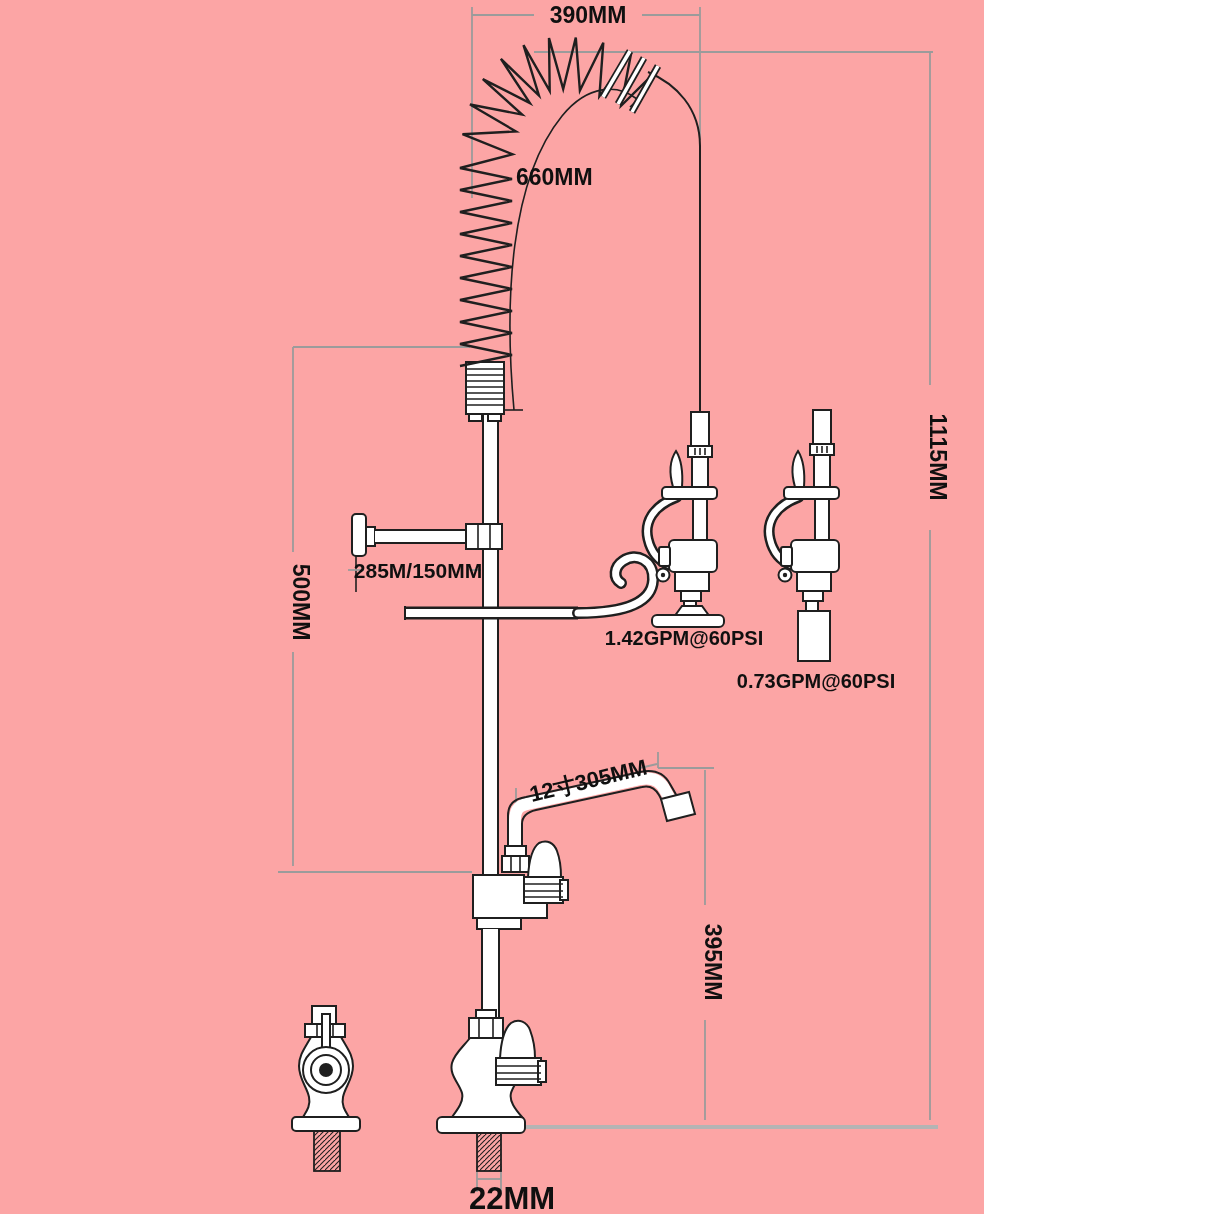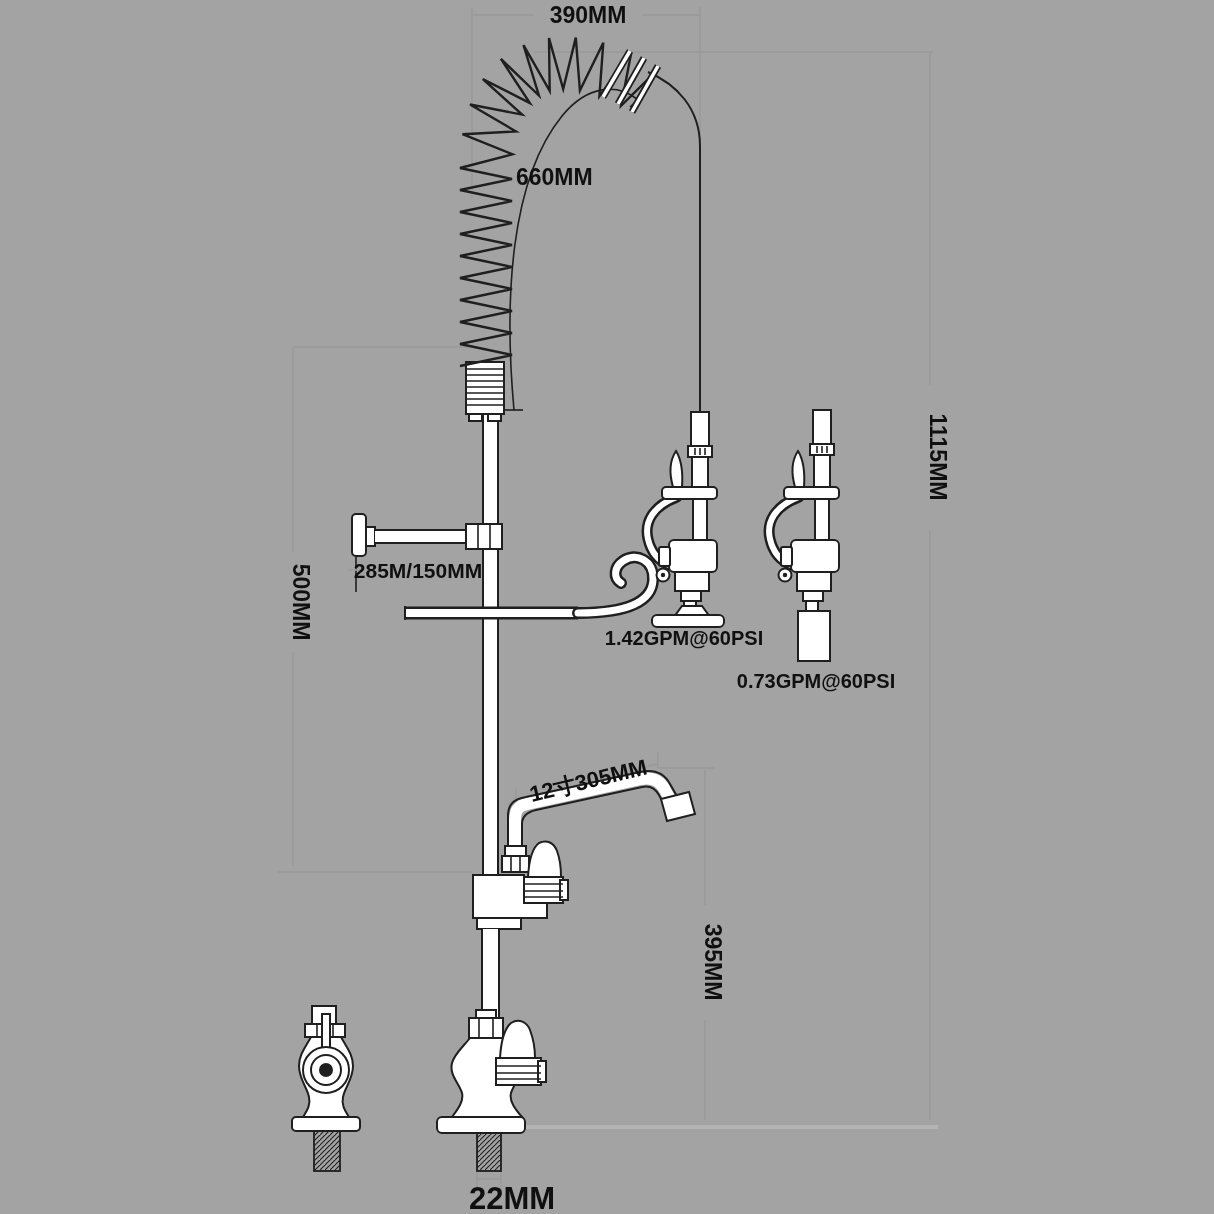--- a/index.html
+++ b/index.html
@@ -1,16 +1,16 @@
 <!DOCTYPE html>
 <html><head>
 <meta charset="utf-8">
 <style>
   html,body{margin:0;padding:0;background:#ffffff;}
-  .stage{width:1214px;height:1214px;background:#a3a3a3;position:relative;overflow:hidden;}
+  .stage{width:984px;height:1214px;background:#fca5a5;position:relative;overflow:hidden;}
   .ln{stroke:#1f1f1f;stroke-width:2;fill:none;}
   .ln15{stroke:#1f1f1f;stroke-width:1.6;fill:none;}
   .fw{fill:#ffffff;stroke:#1f1f1f;stroke-width:2;}
   .dim{stroke:#9b9b9b;stroke-width:1.8;fill:none;}
   .deck{stroke:#b4b4b4;stroke-width:4;fill:none;}
   text.lbl{font-family:"Liberation Sans","DejaVu Sans",sans-serif;font-weight:bold;fill:#101010;}
 </style>
 </head>
 <body>
 

